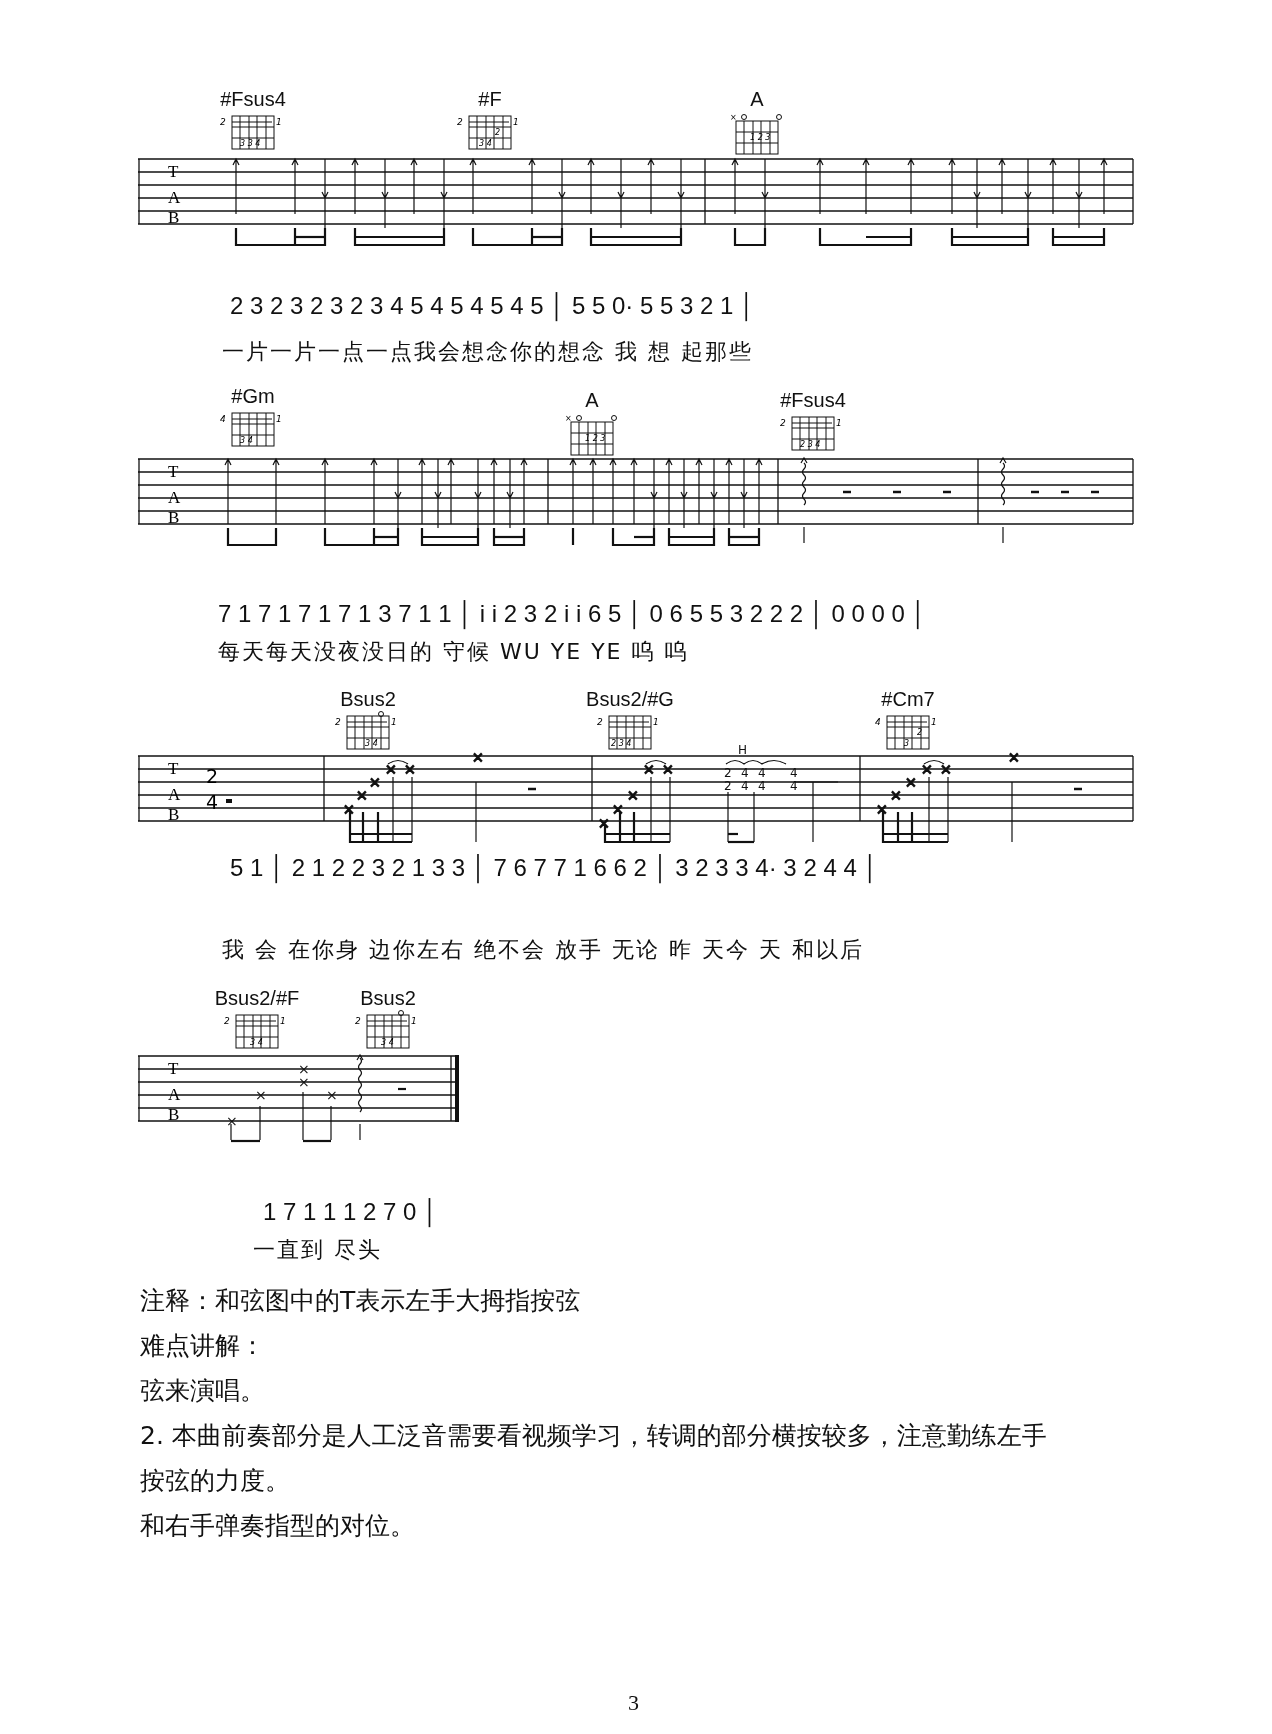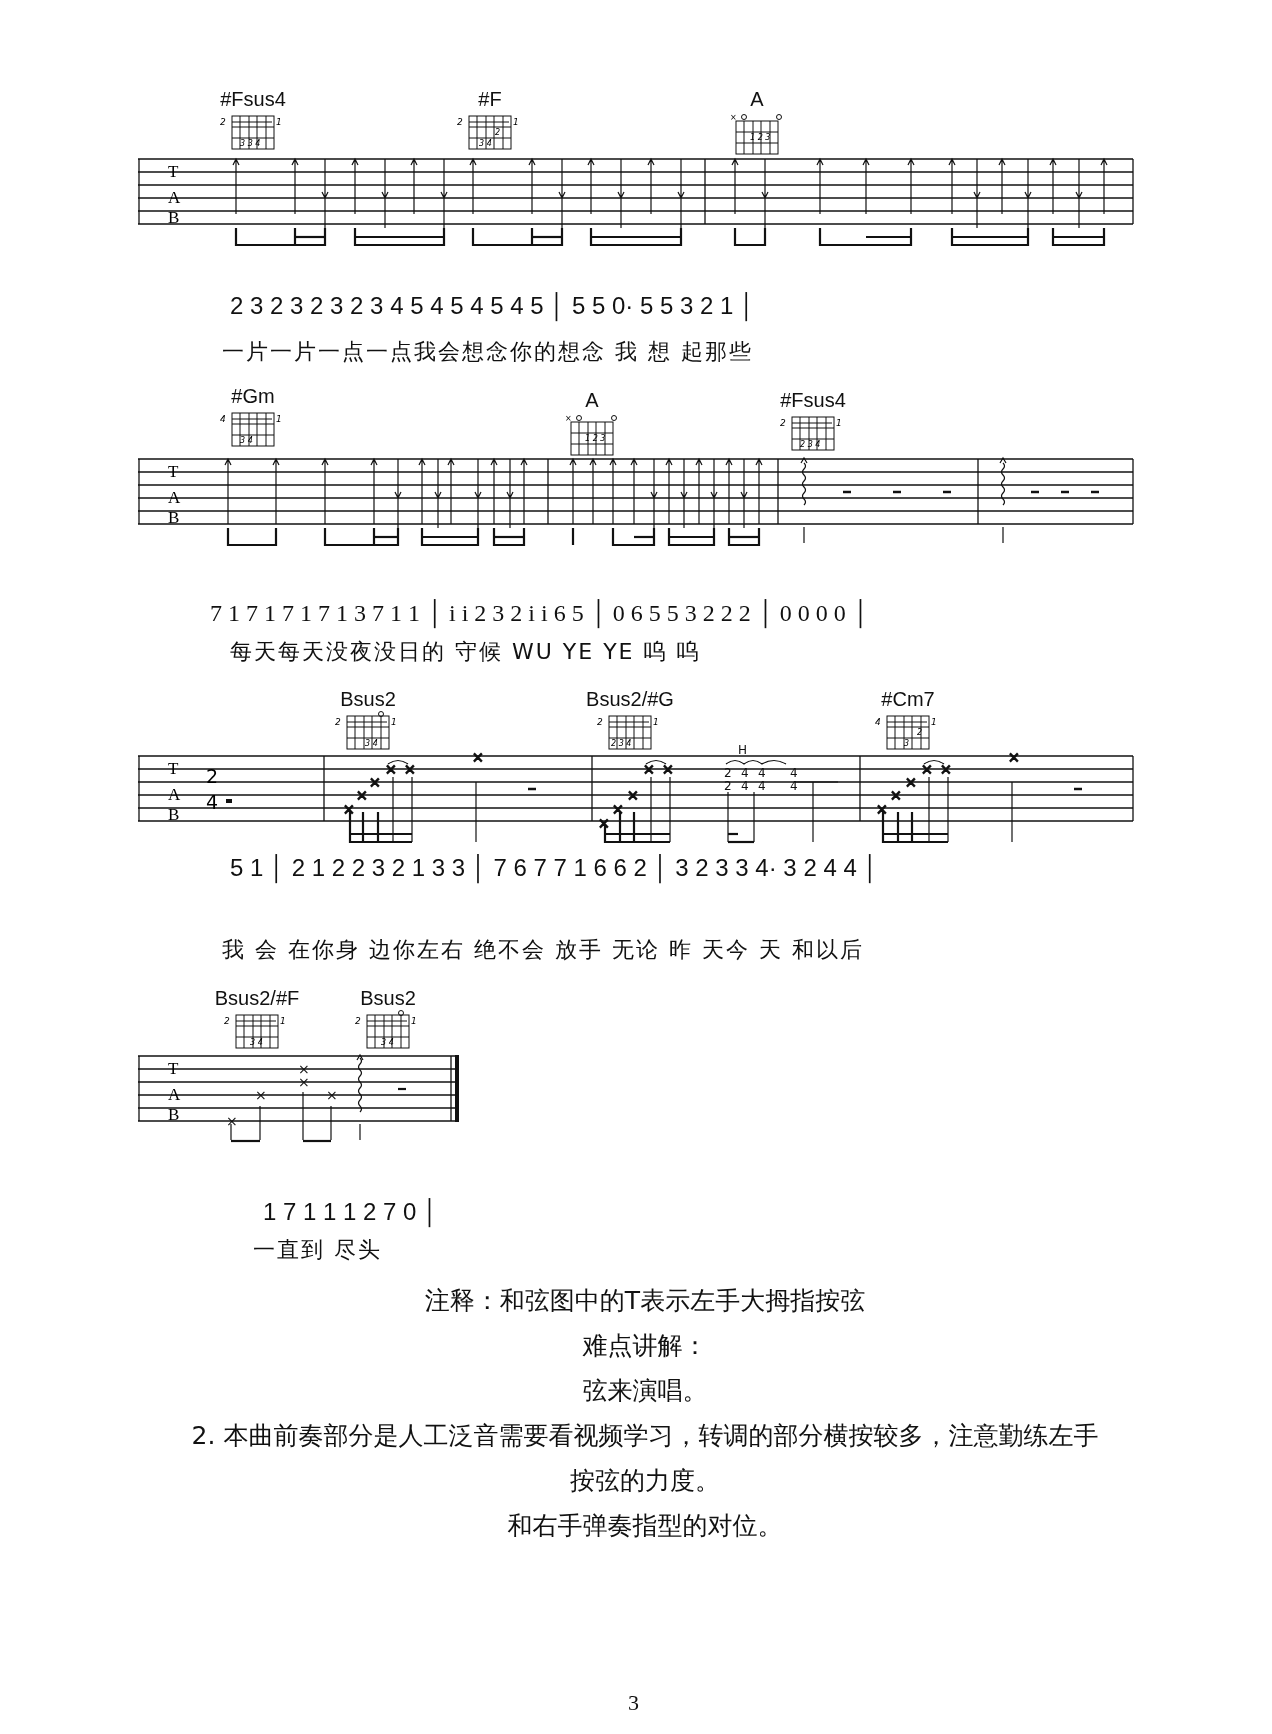--- a/index.html
+++ b/index.html
@@ -3,21 +3,21 @@
 <meta charset="utf-8">
 <style>
   html,body{margin:0;padding:0;background:#fff;}
   body{width:1272px;height:1734px;position:relative;overflow:hidden;font-family:"DejaVu Sans","Liberation Sans",sans-serif;color:#111;}
   .abs{position:absolute;}
   .chord{position:absolute;text-align:center;}
   .chord-name{font-size:20px;font-family:Liberation Sans, sans-serif;white-space:nowrap;}
   .staff{position:absolute;}
   .jianpu{position:absolute;font-family:"Liberation Sans",sans-serif;font-size:24px;white-space:nowrap;}
   .lyric{position:absolute;font-size:22px;white-space:nowrap;letter-spacing:2px;}
-  .notes{position:absolute;left:140px;font-size:25px;line-height:45px;width:1010px;text-align:center;}
+  .notes{position:absolute;left:140px;font-size:25px;line-height:45px;width:1010px;}
   .notes p{margin:0;}
   .page-num{position:absolute;left:628px;top:1690px;font-size:22px;font-family:"Liberation Serif",serif;}
 </style>
 </head>
 <body>
 
 <div>
 
   <div class="chord" style="left:218px;top:88px;width:70px;">
     <div class="chord-name">#Fsus4</div>
@@ -276,22 +276,22 @@
       <path d="M435 73 v17"></path>
         <path d="M475 73 v17 h41 v-17"></path>
         <line x1="496" y1="82" x2="516" y2="82"></line>
       <path d="M531 73 v17 h45 v-17"></path>
         <line x1="531" y1="82" x2="576" y2="82"></line>
       <path d="M591 73 v17 h30 v-17"></path>
         <line x1="591" y1="82" x2="621" y2="82"></line>
     </g>
   </svg>
 
-  <div class="jianpu" style="left:210px;top:600px;font-family:Liberation Serif, serif;">7 1 7 1  7 1 7 1  3  7 1 1   │ i   i 2  3 2 i   i 6 5 │ 0 6 5 5  3 2 2   2 │ 0   0   0   0 │</div>
-  <div class="lyric" style="left:230px;top:637px;text-align:center;">每天每天没夜没日的 守候        WU         YE    YE        呜     呜</div>
+  <div class="jianpu" style="left:218px;top:600px;">7 1 7 1  7 1 7 1  3  7 1 1   │ i   i 2  3 2 i   i 6 5 │ 0 6 5 5  3 2 2   2 │ 0   0   0   0 │</div>
+  <div class="lyric" style="left:218px;top:637px;text-align:center;">每天每天没夜没日的 守候        WU         YE    YE        呜     呜</div>
 </div>
 
 <div>
   <div class="chord" style="left:328px;top:688px;width:80px;">
     <div class="chord-name">Bsus2</div>
     <svg width="70" height="40">
         <text x="2" y="14" font-size="9" font-style="italic">2</text>
         <circle cx="48" cy="3" r="2.5" stroke="#111" fill="none"></circle>
         <g stroke="#111" fill="none">
           <rect x="14" y="5" width="42" height="33"></rect>

